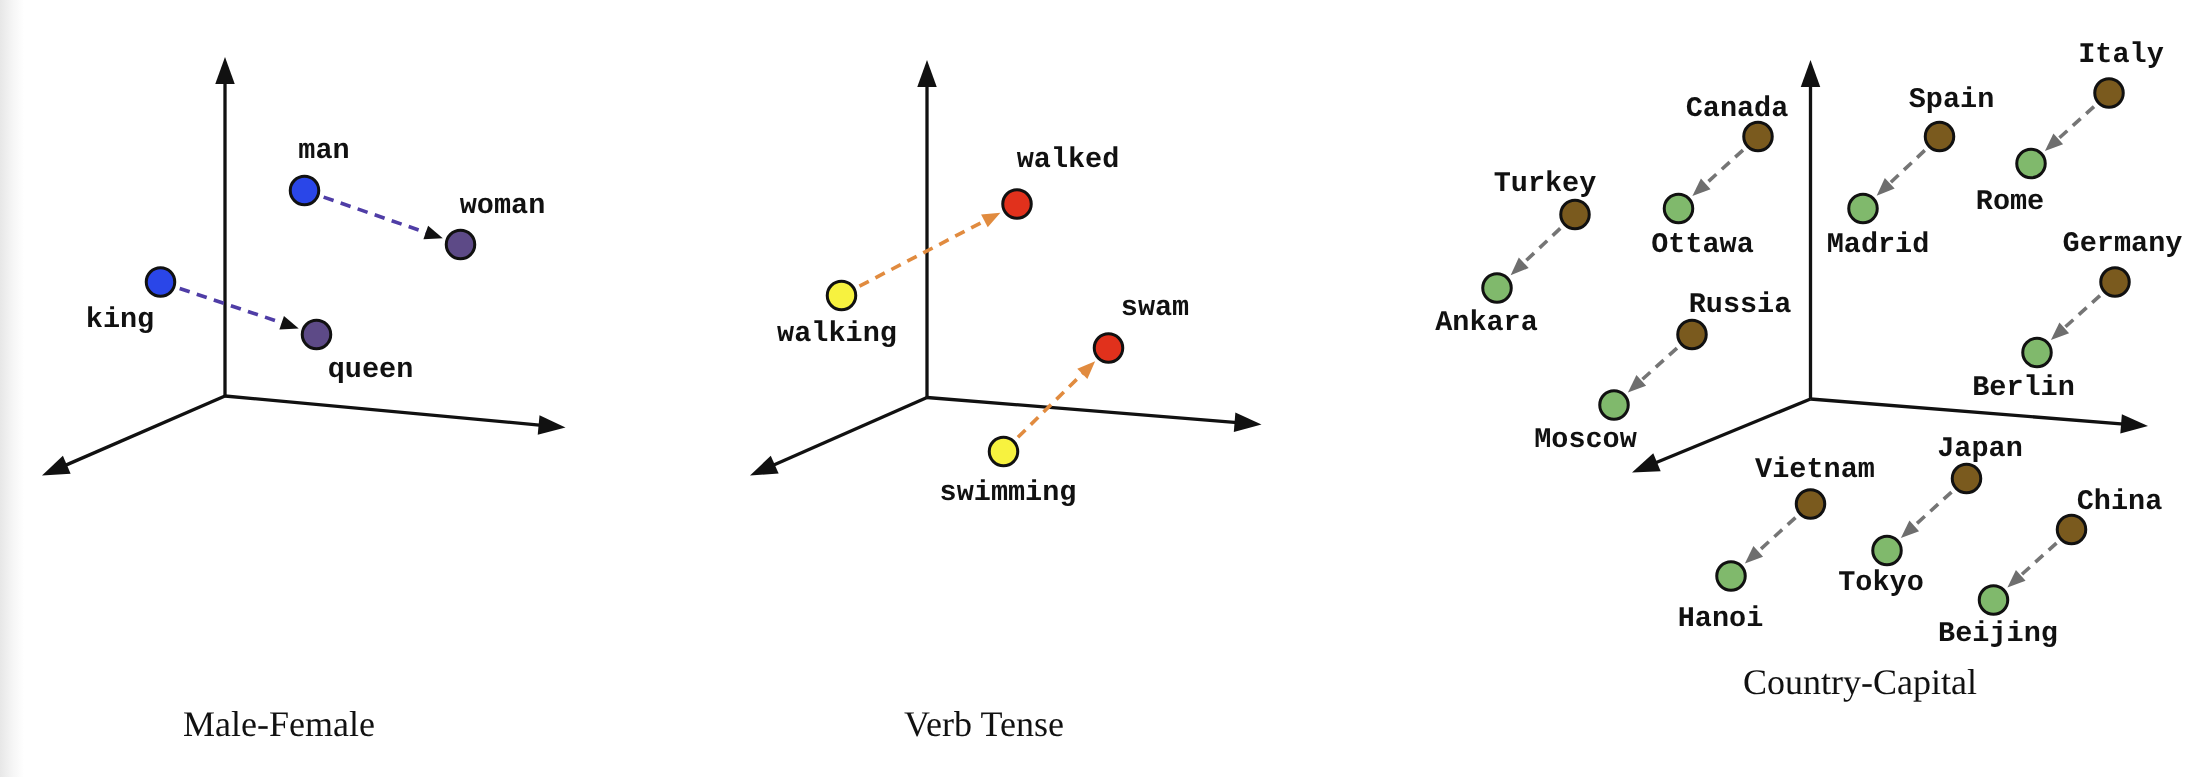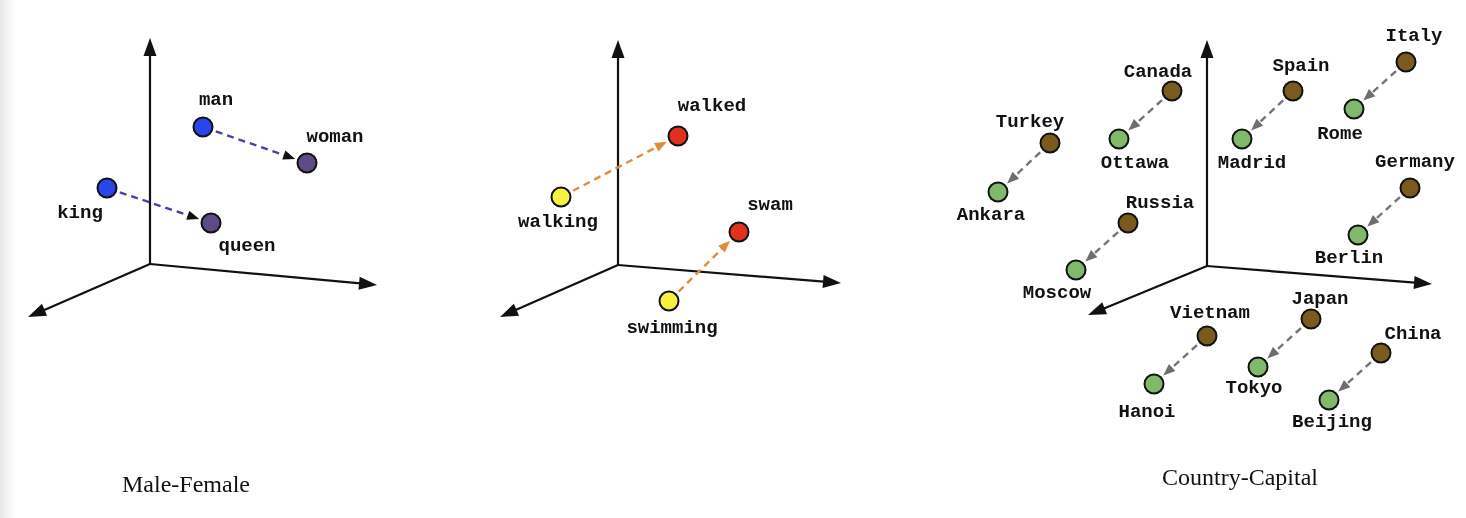--- a/index.html
+++ b/index.html
@@ -20,21 +20,21 @@
     font-weight:bold;font-size:19px;fill:#111;
     dominant-baseline:central;
   }
   .title{
     position:absolute;transform:translate(-50%,-50%);
     font-family:"Liberation Serif","DejaVu Serif",serif;
     font-size:24px;color:#111;white-space:nowrap;
   }
   #title-0{left:186px;top:484px;}
   #title-1{left:656px;top:484px;}
-  #title-2{left:1240px;top:477px;}
+  #title-2{left:1240px;top:456px;}
 </style>
 </head>
 <body>
 
 <div class="stage">
   <div class="edge-shade"></div>
   <svg id="plot" width="1466" height="518" viewBox="0 0 1466 518">
       <g>
         <line x1="150" y1="264" x2="150" y2="52" stroke="#111111" stroke-width="2.2"></line>
         <polygon points="0,0 -18,6.5 -18,-6.5" transform="translate(150,38) rotate(-90)" fill="#111111"></polygon>
@@ -132,14 +132,15 @@
         <text x="1254" y="388" class="pt" text-anchor="middle">Tokyo</text>
         <line x1="1370.9847053661467" y1="362.0522855344443" x2="1344.950284046507" y2="385.58339711181094" stroke="#757575" stroke-width="2.4" stroke-dasharray="7 5"></line>
         <polygon points="0,0 -12,4.8 -12,-4.8" transform="translate(1338.2734209572716,391.6182541347738) rotate(137.89126959622058)" fill="#6e6e6e"></polygon>
         <circle cx="1381" cy="353" r="9.5" fill="#7a5a1e" stroke="#111" stroke-width="2"></circle>
         <text x="1413" y="334" class="pt" text-anchor="middle">China</text>
         <circle cx="1329" cy="400" r="9.5" fill="#80b96c" stroke="#111" stroke-width="2"></circle>
         <text x="1332" y="422" class="pt" text-anchor="middle">Beijing</text>
       </g>
     </svg>
   <div class="title" id="title-0">Male-Female</div>
+  <div class="title" id="title-1">Verb Tense</div>
   <div class="title" id="title-2">Country-Capital</div>
 </div>
 
 </body></html>

